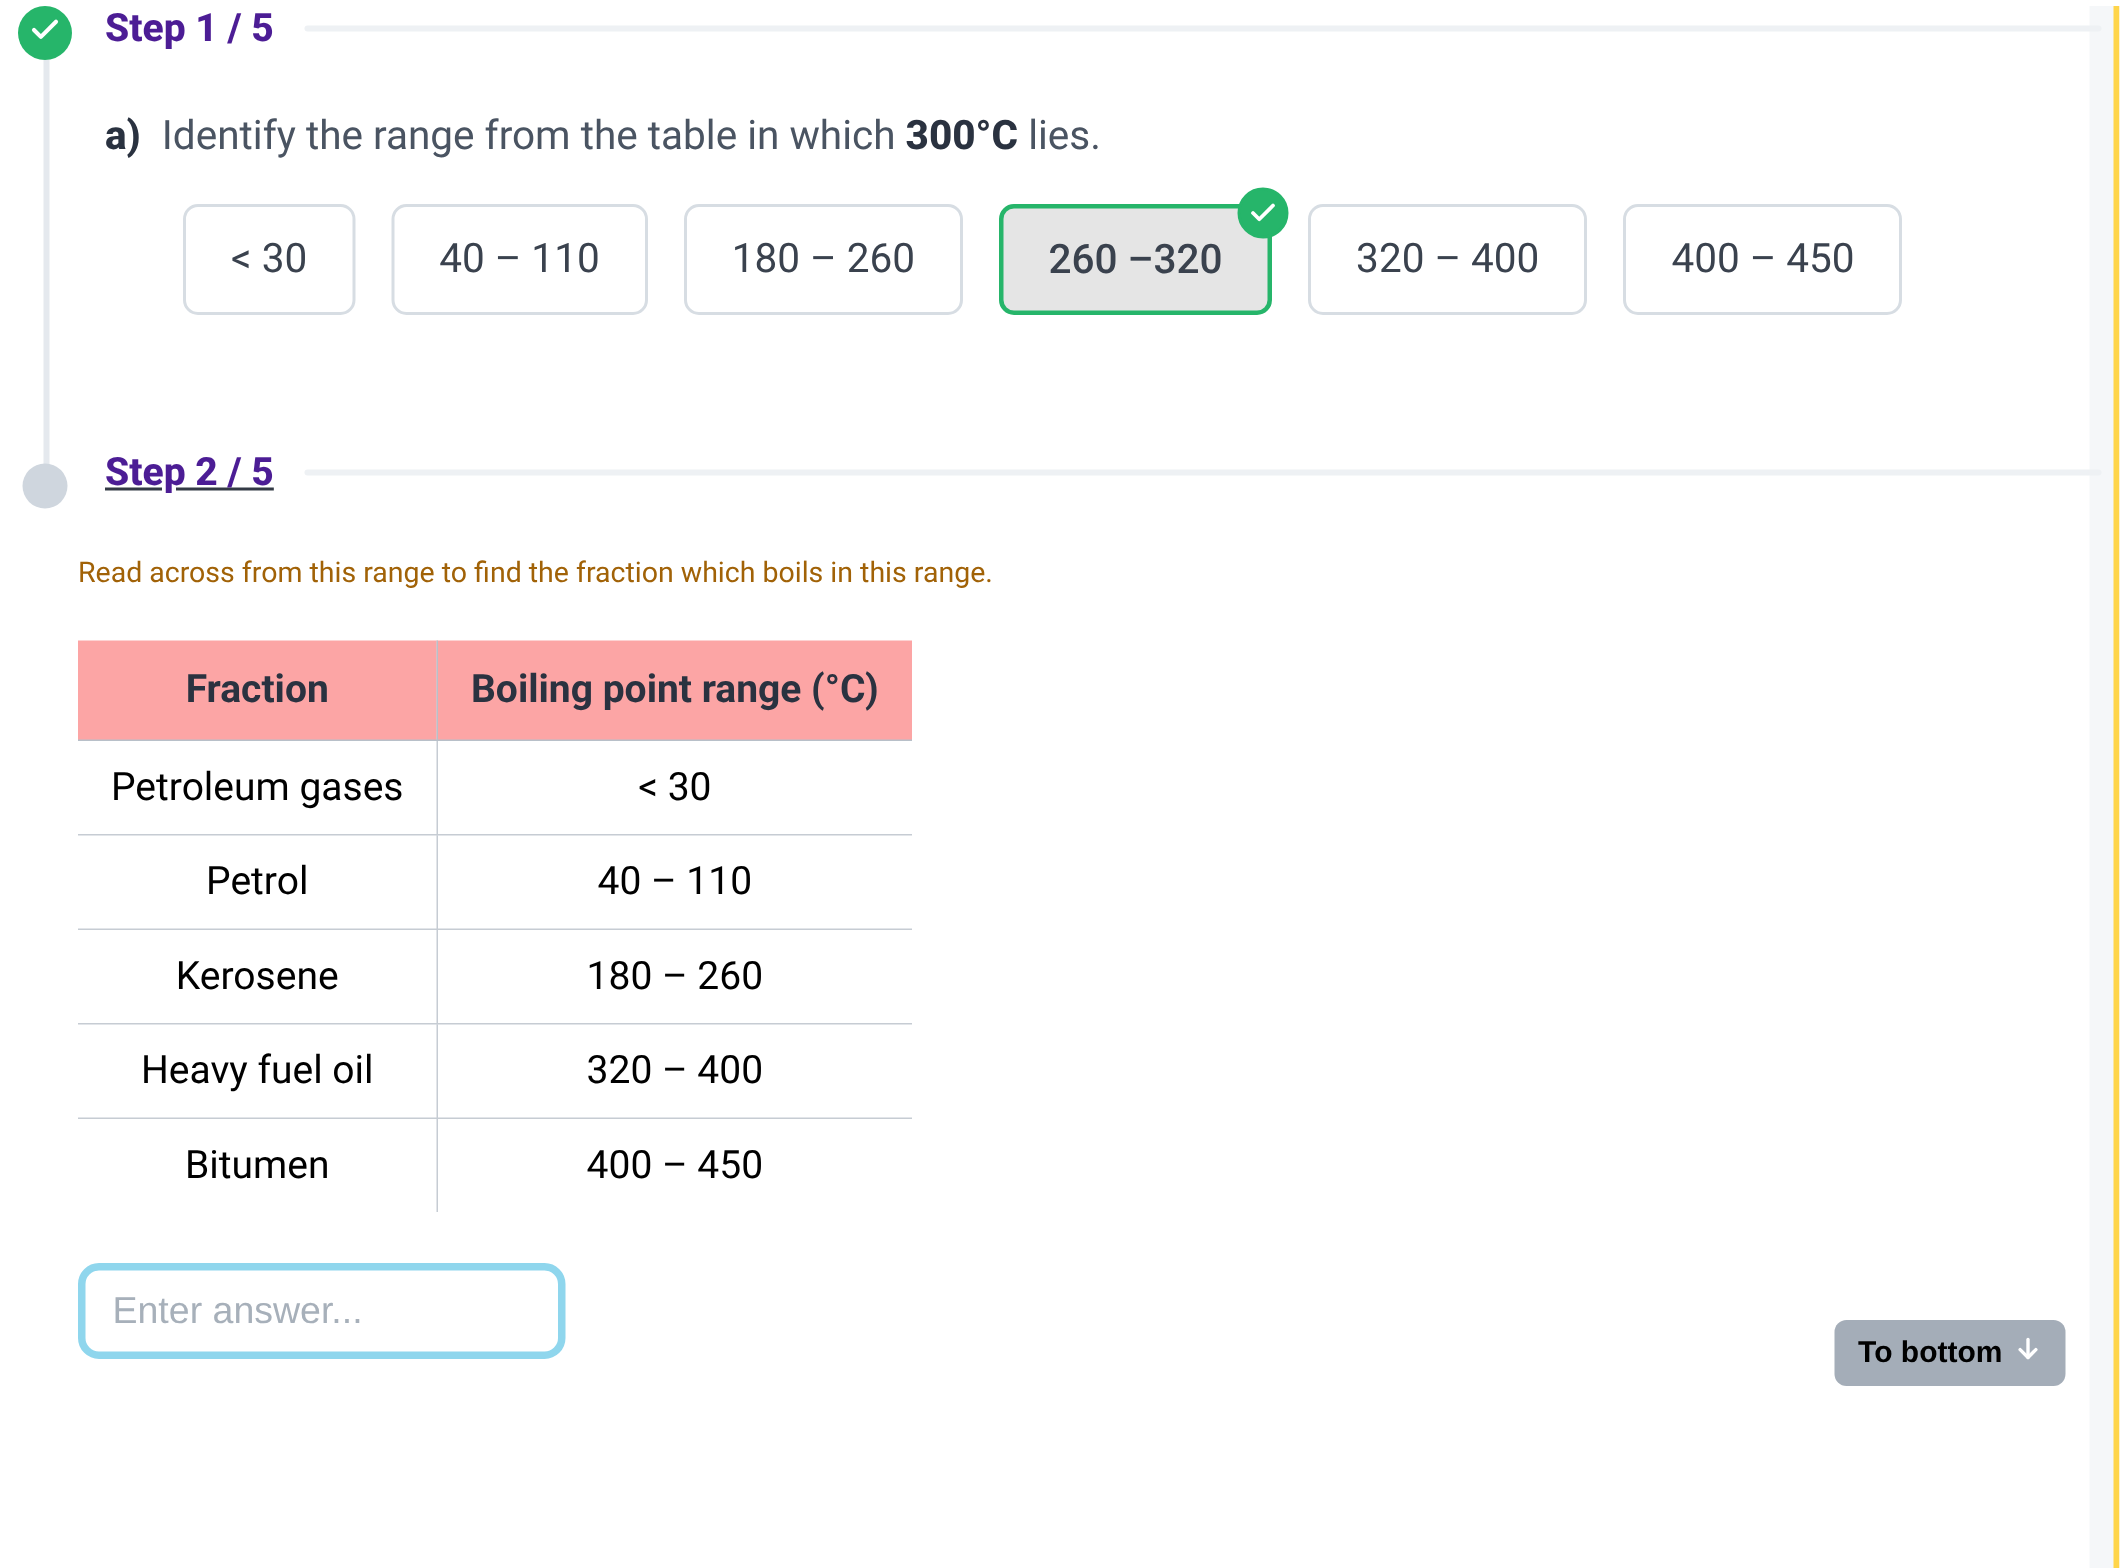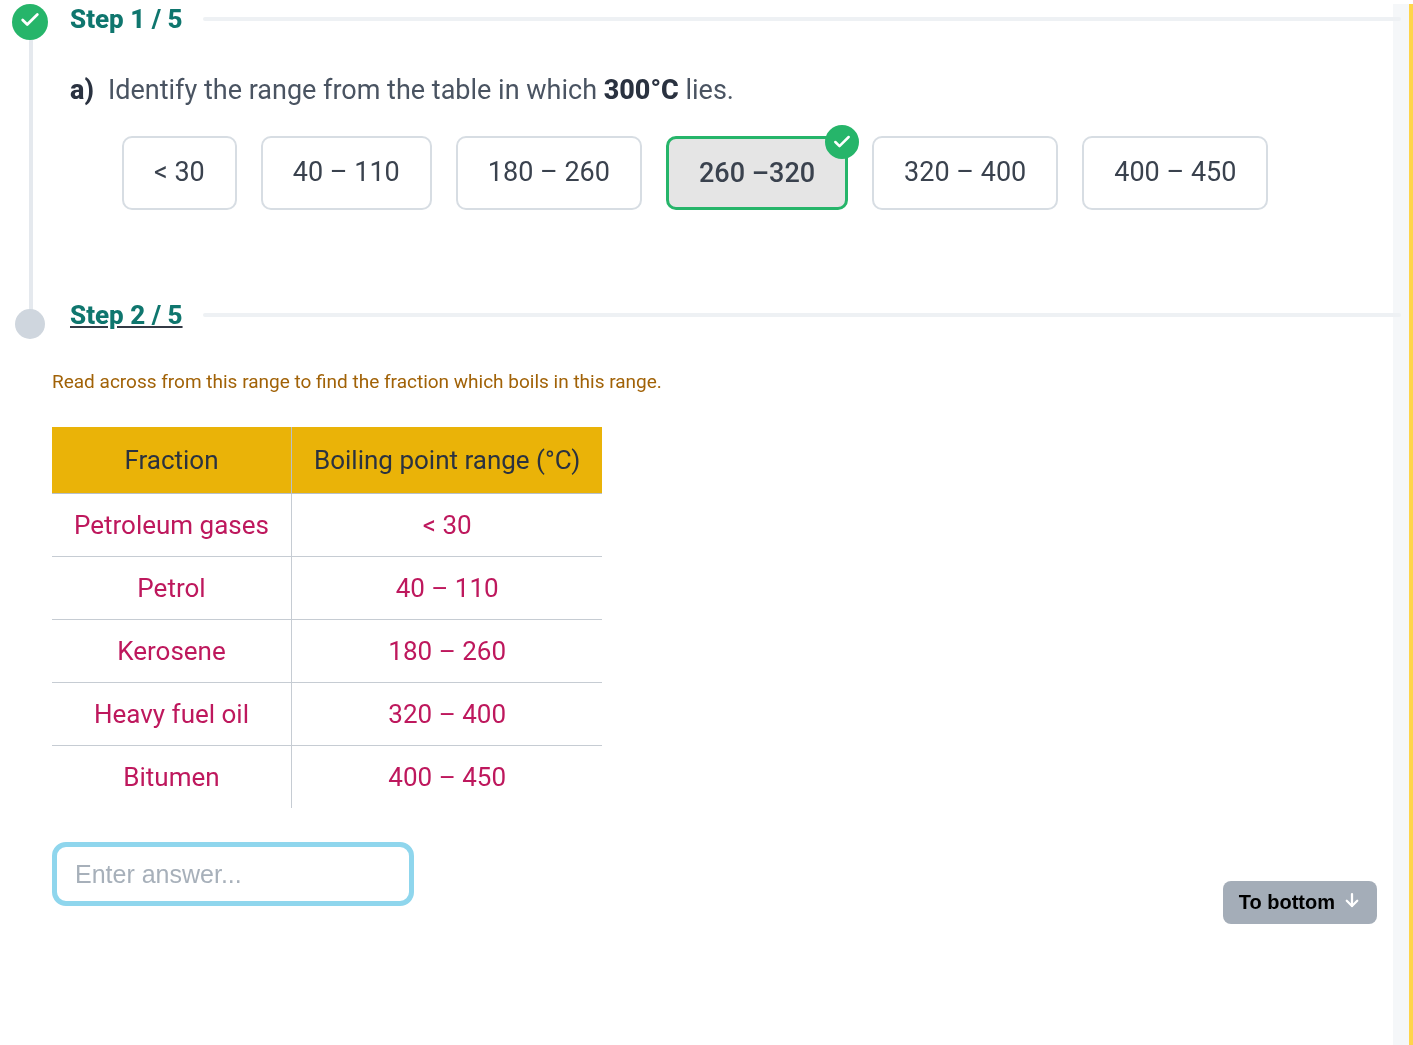--- a/index.html
+++ b/index.html
@@ -39,21 +39,21 @@
   .timeline-line.l1 { top: 36px; height: 290px; }
   .step-header {
     display: flex;
     align-items: center;
     margin-top: 4px;
     margin-bottom: 40px;
   }
   .step-header .label {
     font-size: 26px;
     font-weight: 800;
-    color: #0f766e;
+    color: #4c1d95;
     margin-right: 20px;
     white-space: nowrap;
   }
   .step-header .rule {
     flex: 1;
     height: 4px;
     background: #eef1f4;
     border-radius: 2px;
   }
   .step-marker {
@@ -135,45 +135,45 @@
     font-size: 19px;
     color: #a16207;
     margin: 40px 0 34px 0;
   }
   table.frac {
     border-collapse: collapse;
     margin-left: 0;
     font-size: 26px;
   }
   table.frac th {
-    background: #eab308;
-    font-weight: 400;
+    background: #fca5a5;
+    font-weight: 700;
     color: #2a3240;
     padding: 18px 22px;
     border-bottom: 1px solid #b8c0c9;
   }
   table.frac th:first-child { border-right: 1px solid #b8c0c9; }
   table.frac td {
     padding: 16px 22px;
     text-align: center;
-    color: #be185d;
+    color: #000000;
     border-bottom: 1px solid #c6ccd3;
   }
   table.frac td:first-child { border-right: 1px solid #c6ccd3; }
   table.frac tr:last-child td { border-bottom: none; }
   table.frac tr.bold td { font-weight: 800; color: #2a3240; }
 
   .answer-row {
     margin-top: 34px;
     display: flex;
     align-items: center;
     gap: 20px;
   }
   .answer-input {
-    width: 362px;
+    width: 325px;
     height: 64px;
     border: 5px solid #8fd6ed;
     border-radius: 14px;
     font-size: 25px;
     padding: 0 18px;
     outline: none;
     color: #333;
   }
   .answer-input::placeholder { color: #a7b0ba; }
 

